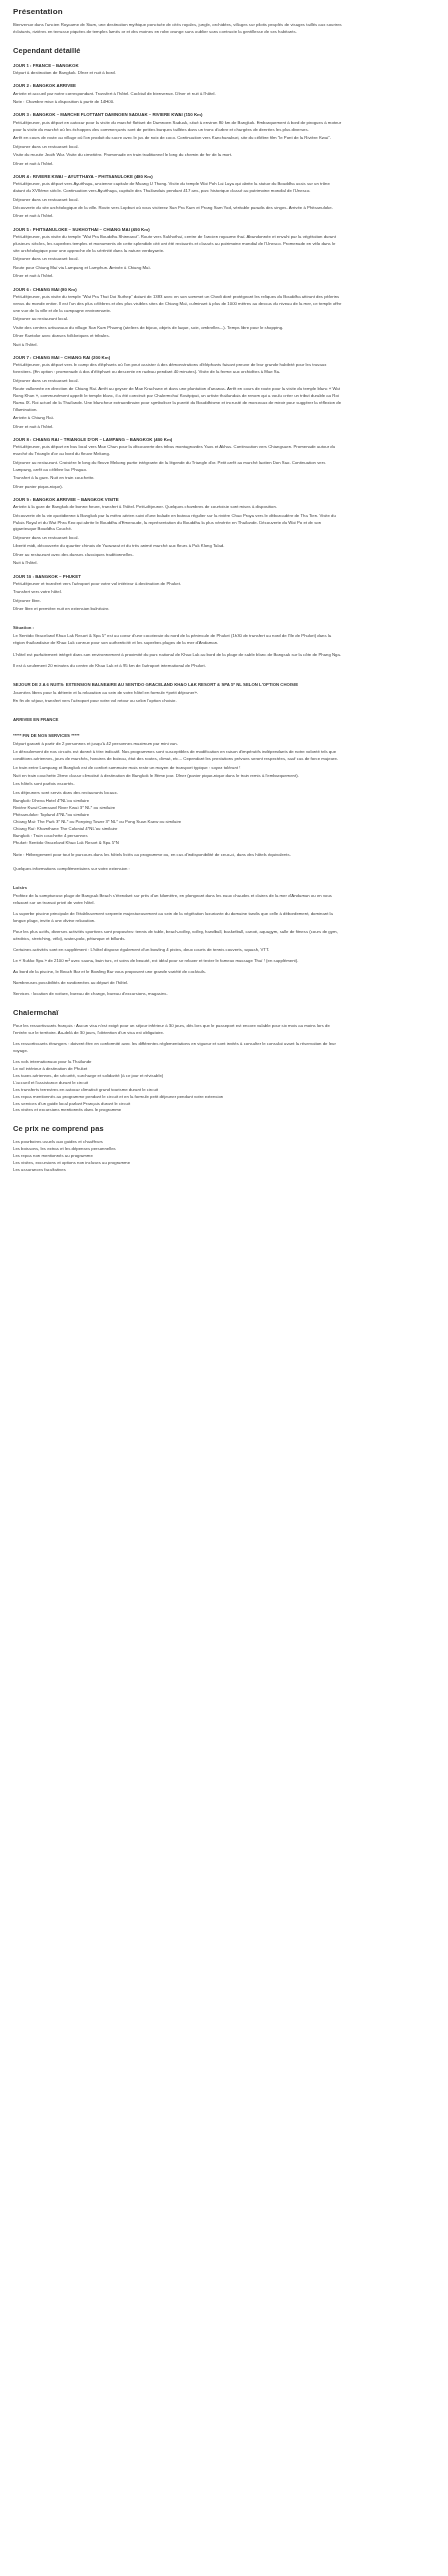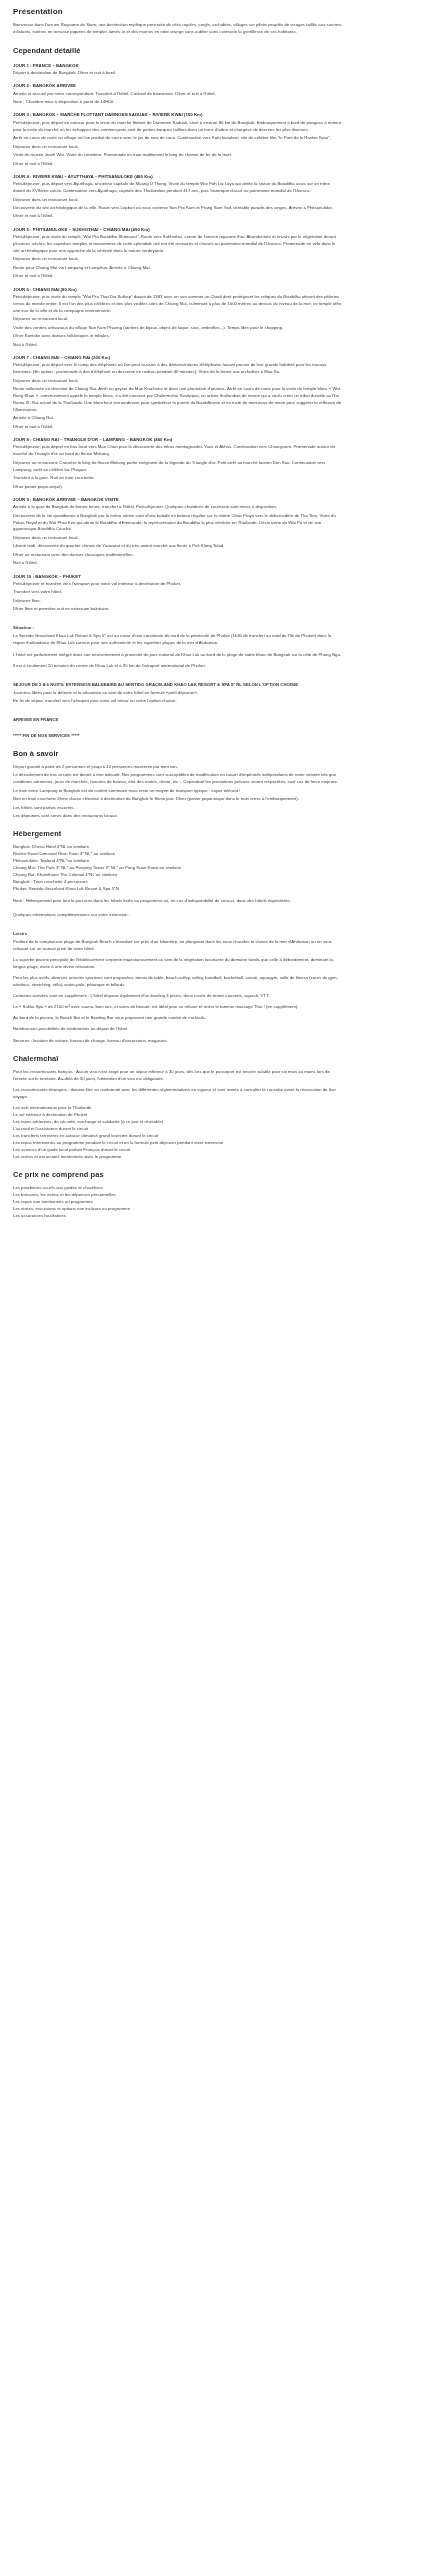--- a/index.html
+++ b/index.html
@@ -147,29 +147,27 @@
 
   <div class="bold-line">SEJOUR DE 2 A 6 NUITS: EXTENSION BALNEAIRE AU SENTIDO GRACELAND KHAO LAK RESORT &amp; SPA 5* NL SELON L'OPTION CHOISIE</div>
   <p class="para">Journées libres pour la détente et la relaxation au sein de votre hôtel en formule «petit déjeuner».</p>
   <p class="para">En fin de séjour, transfert vers l'aéroport pour votre vol retour ou selon l'option choisie.</p>
 
   <div class="spacer-md"></div>
   <div class="bold-line">ARRIVEE EN FRANCE</div>
   <div class="spacer-sm"></div>
   <div class="bold-line">***** FIN DE NOS SERVICES *****</div>
 
-  <h2 class="section">Bon à savoir</h2>
   <p class="para">Départ garanti à partir de 2 personnes et jusqu'à 42 personnes maximum par mini van.</p>
   <p class="para">Le déroulement de nos circuits est donné à titre indicatif. Nos programmes sont susceptibles de modification en raison d'impératifs indépendants de notre volonté tels que conditions aériennes, jours de marchés, horaires de bateau, état des routes, climat, etc... Cependant les prestations prévues seront respectées, sauf cas de force majeure.</p>
   <p class="para">Le train entre Lampang et Bangkok est de confort sommaire mais reste un moyen de transport typique : soyez tolérant !</p>
   <p class="para">Nuit en train couchette 2ème classe climatisé à destination de Bangkok le 8ème jour. Dîner (panier pique-nique dans le train remis à l'embarquement).</p>
   <p class="para">Les hôtels sont parfois escortés.</p>
   <p class="para">Les déjeuners sont servis dans des restaurants locaux.</p>
 
-  <h2 class="section">Hébergement</h2>
   <p class="listline">Bangkok: Dheva Hotel 4*NL'ou similaire</p>
   <p class="listline">Rivière Kwaï:Comsaed River Kwaï 3* NL* ou similaire</p>
   <p class="listline">Phitsanuloke: Topland 4*NL*ou similaire</p>
   <p class="listline">Chiang Maï: The Park 3* NL* ou Porrping Tower 3* NL* ou Pong Suan Kaew ou similaire</p>
   <p class="listline">Chiang Raï: Khamthane The Colonial 4*NL'ou similaire</p>
   <p class="listline">Bangkok : Train couchette 4 personnes</p>
   <p class="listline">Phuket: Sentido Graceland Khao Lak Resort &amp; Spa 5*N</p>
 
   <div class="spacer-md"></div>
   <p class="para">Note : Hébergement pour tout le parcours dans les hôtels listés au programme ou, en cas d'indisponibilité de ceux-ci, dans des hôtels équivalents.</p>

